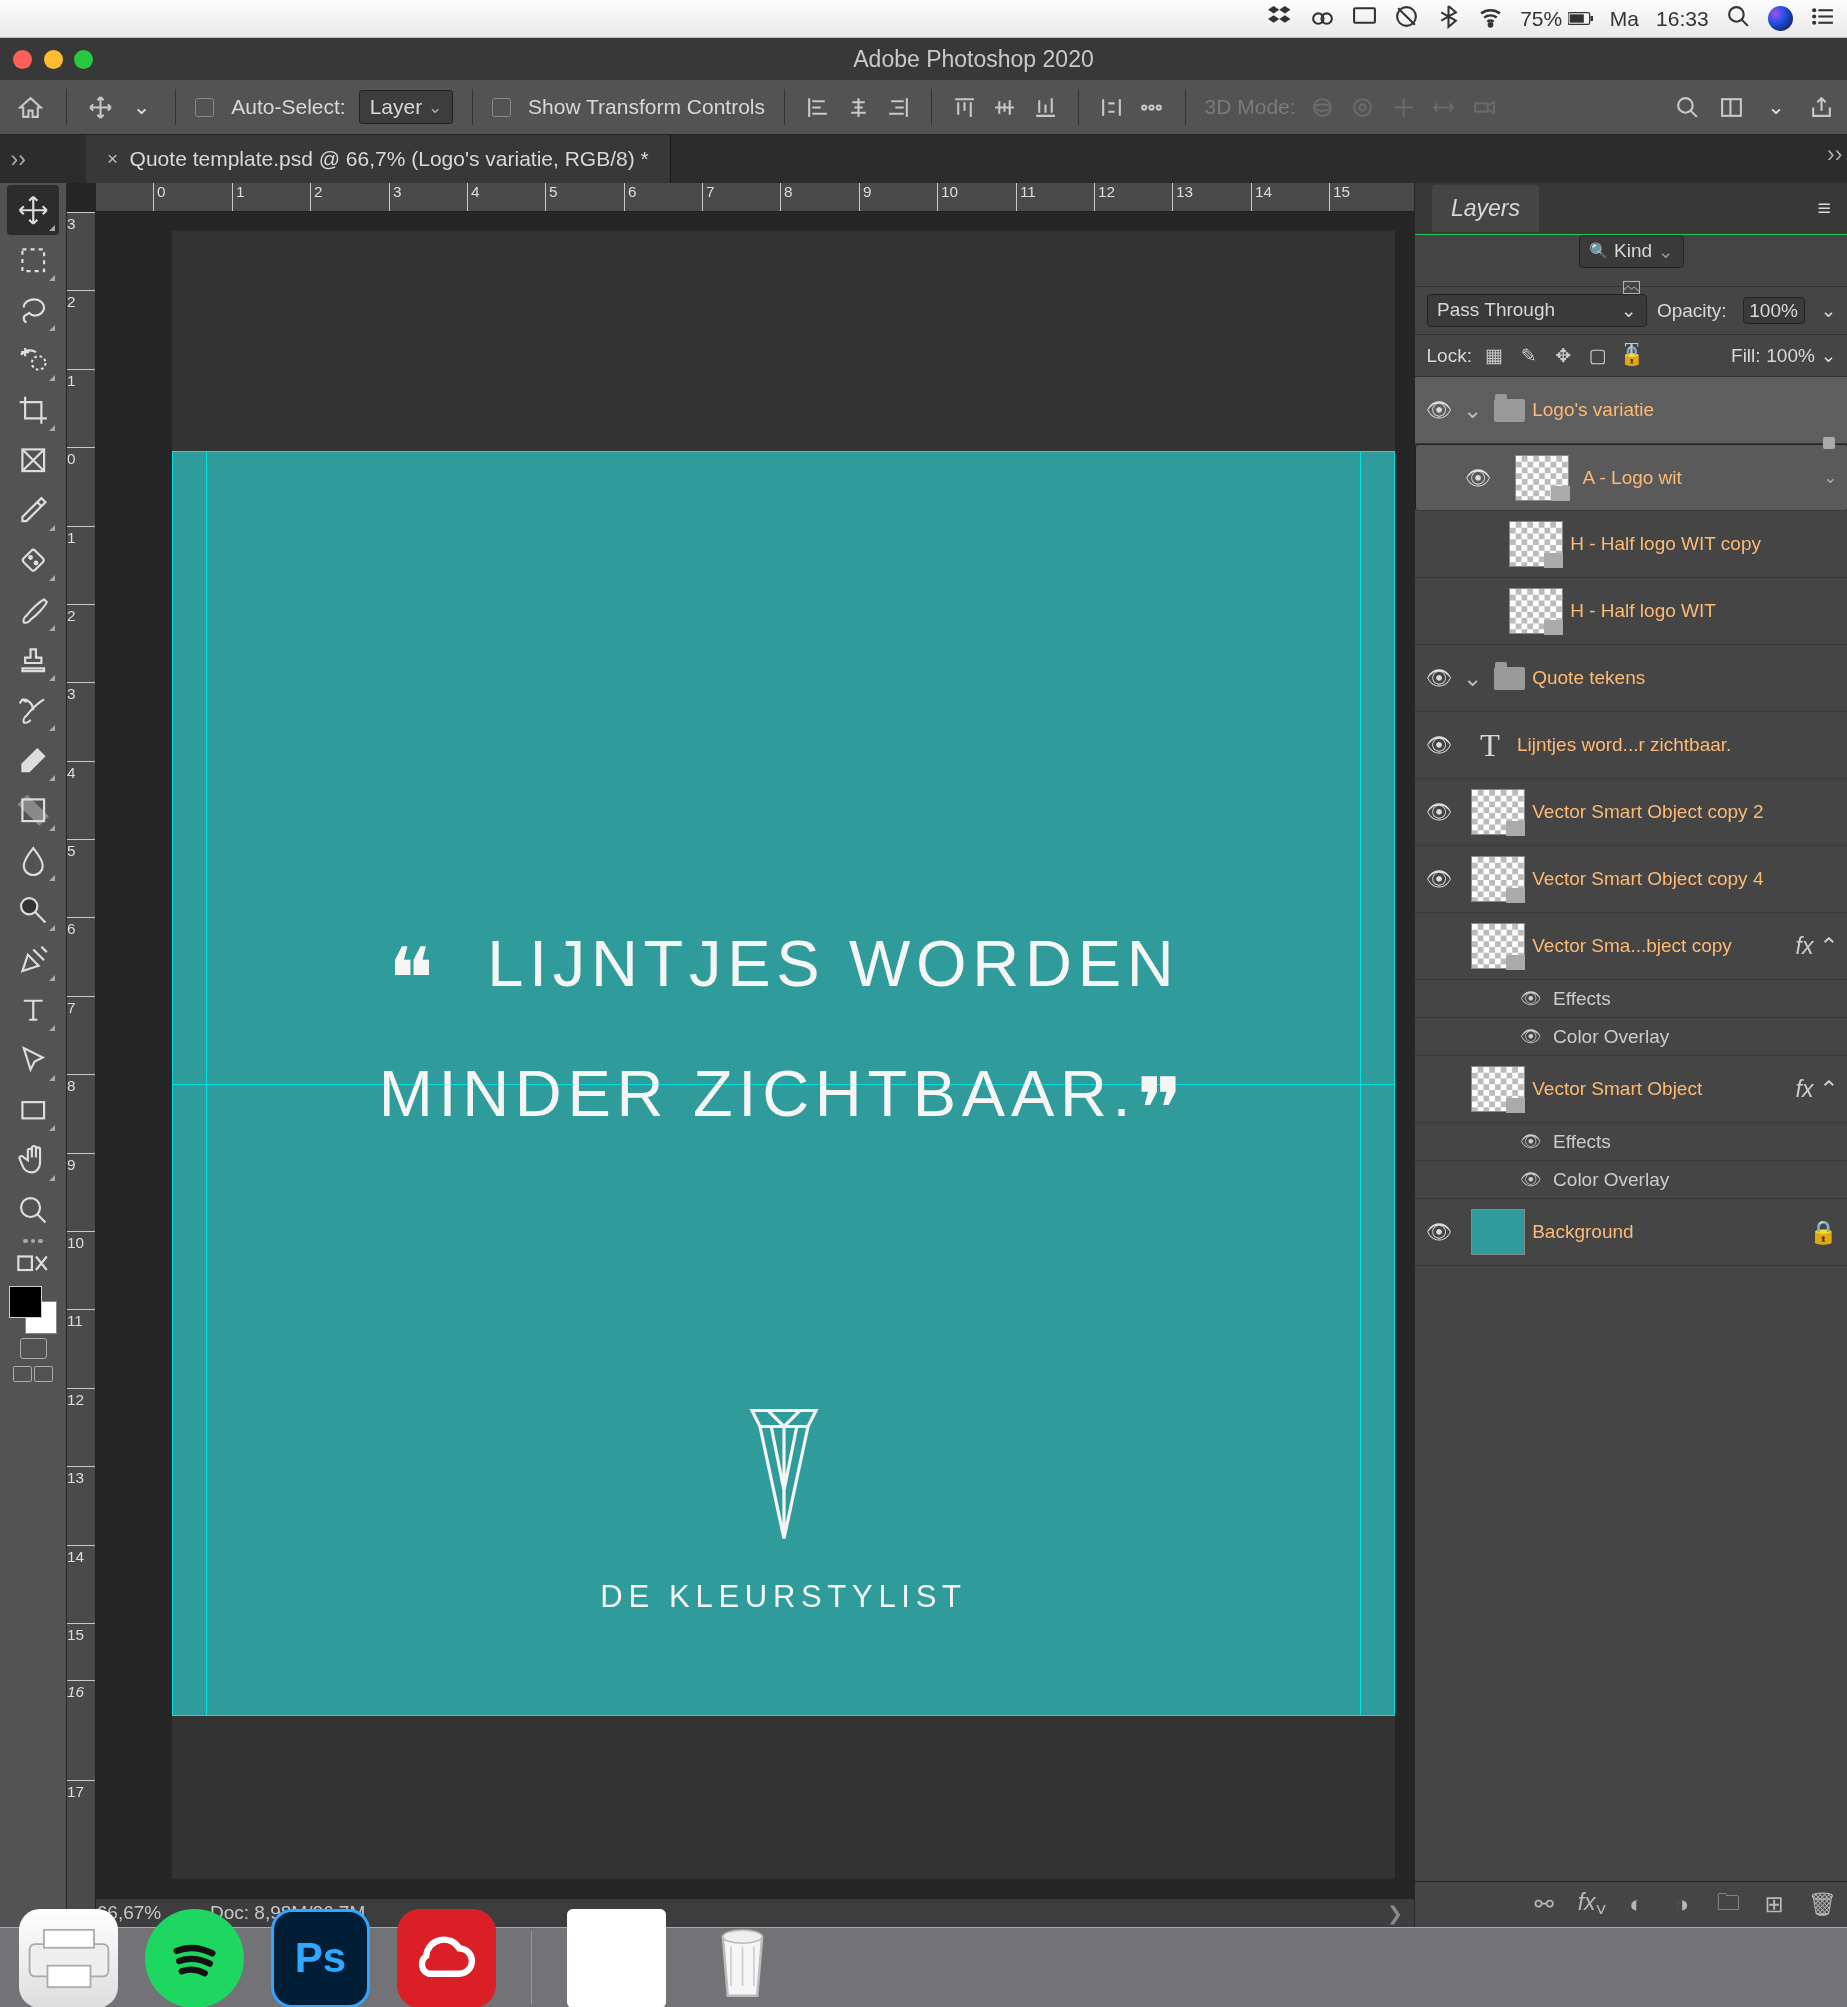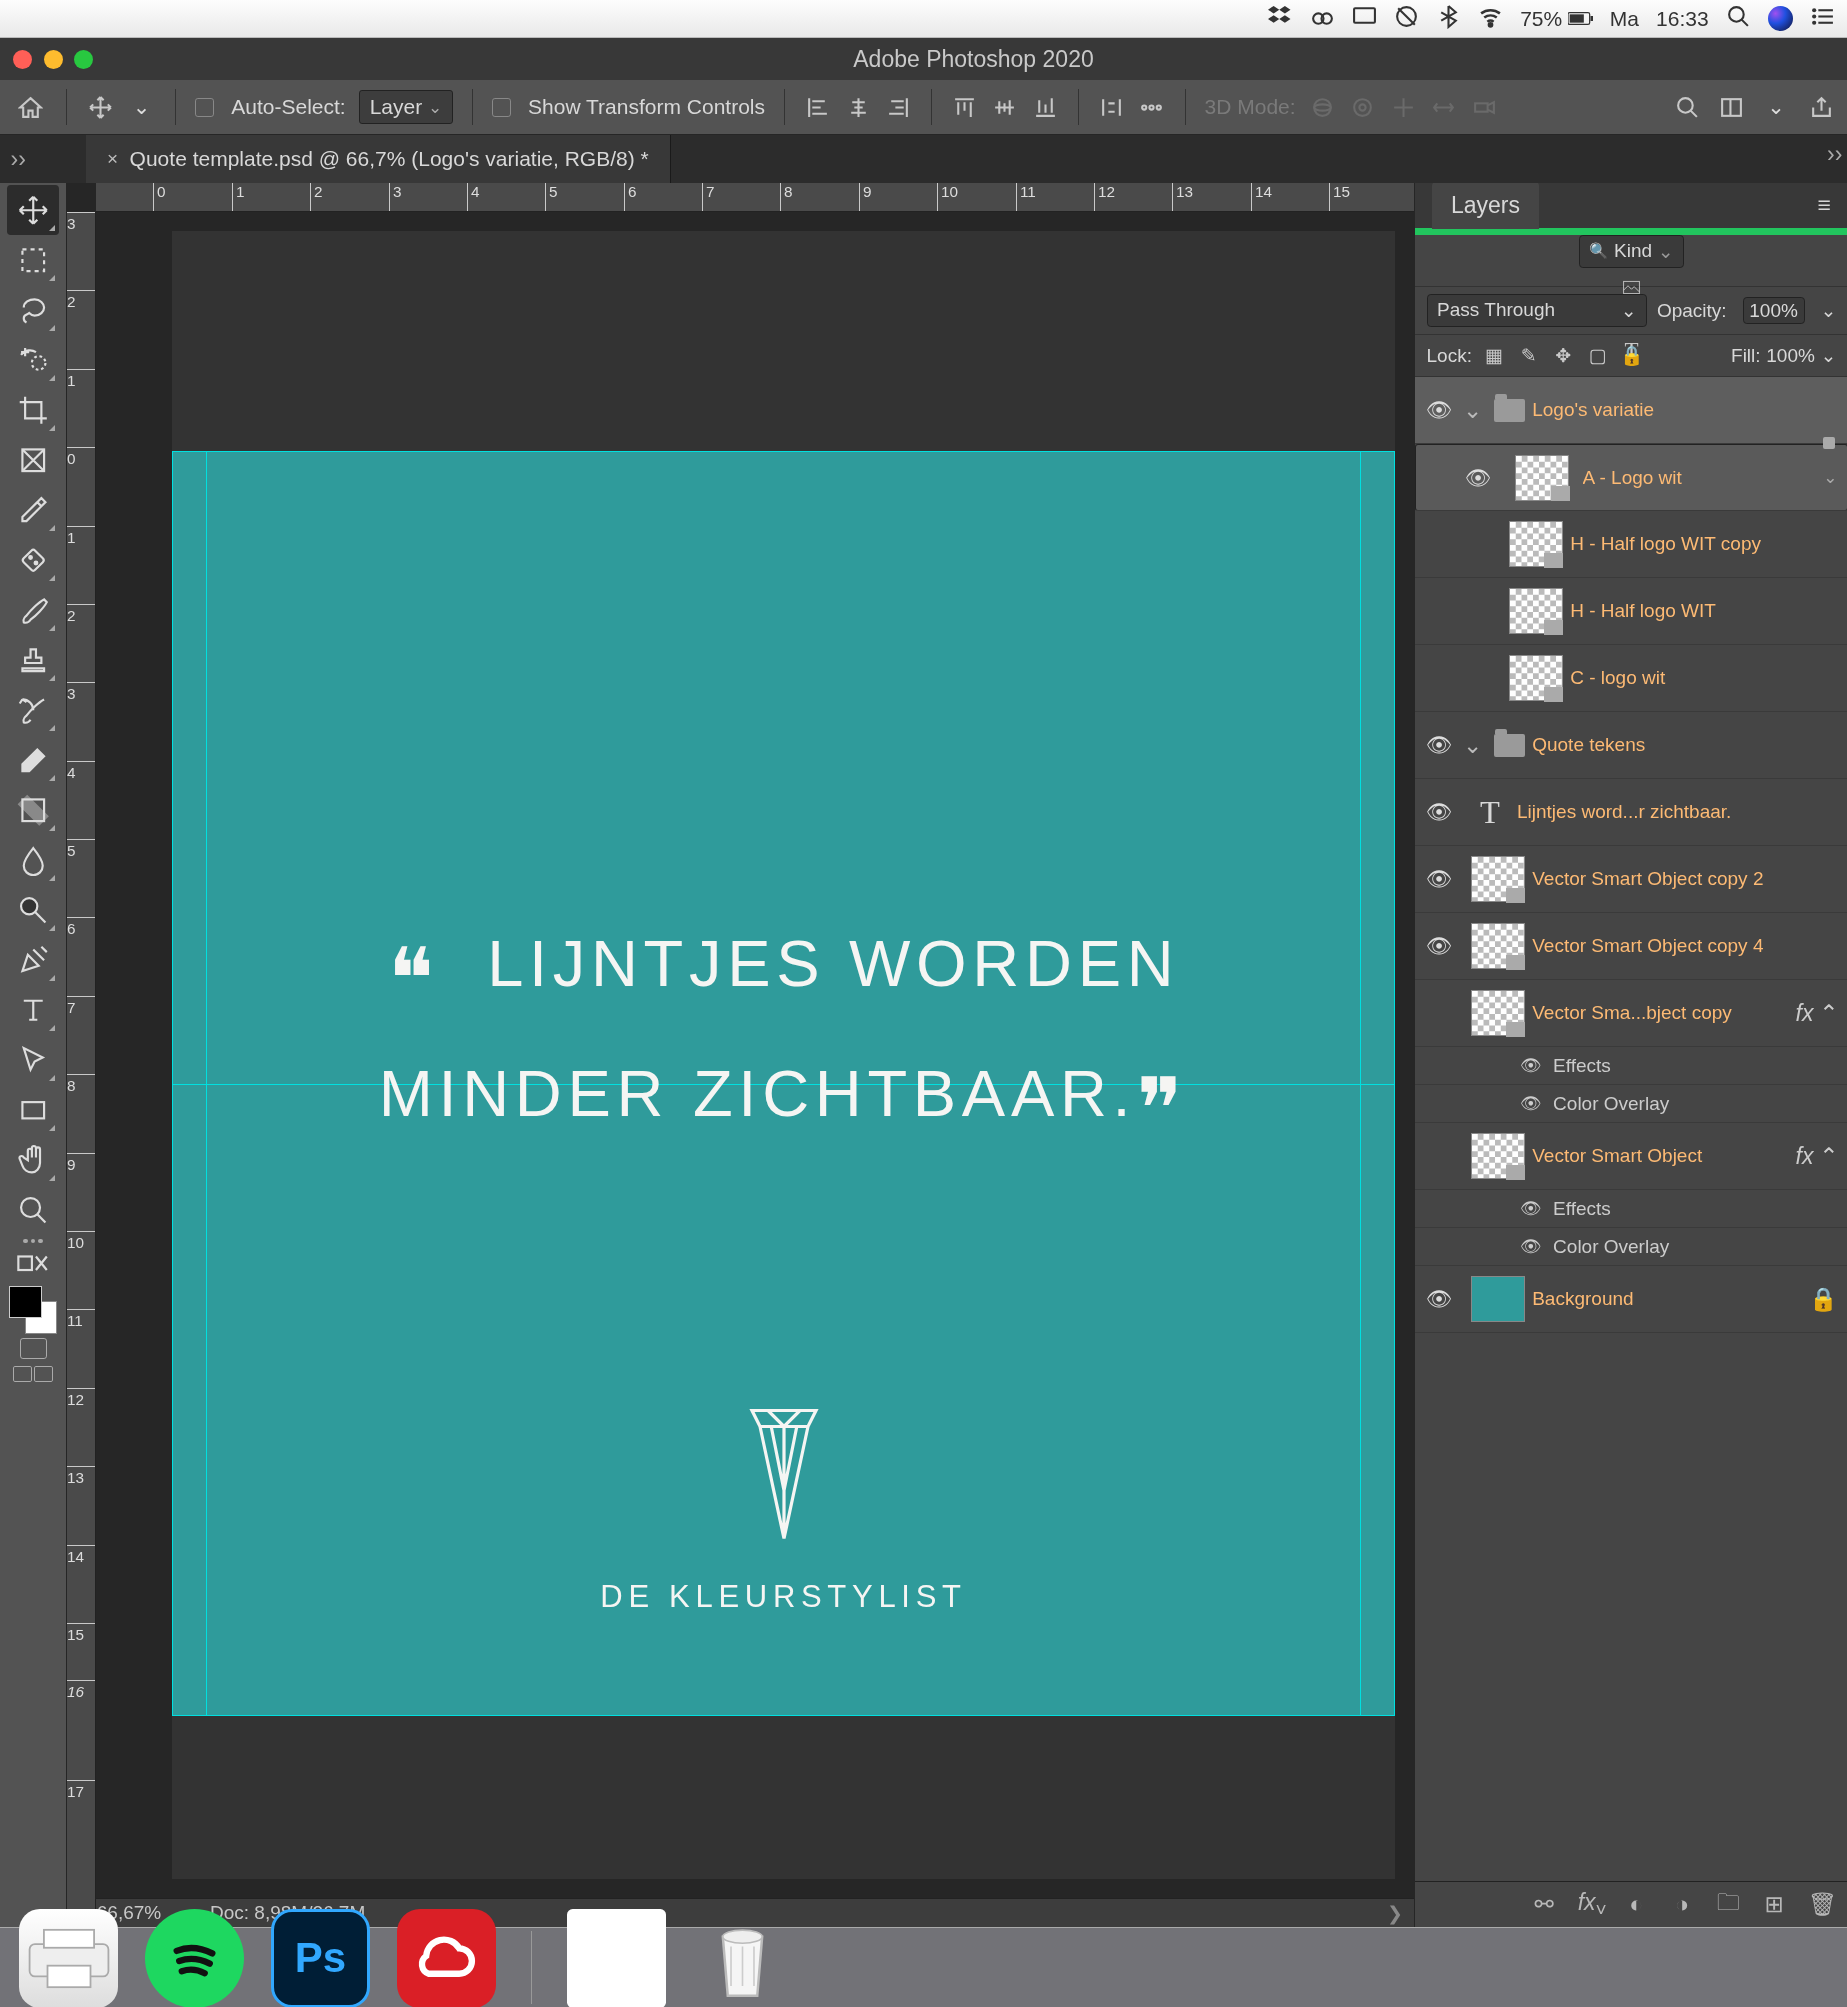--- a/index.html
+++ b/index.html
@@ -95,21 +95,21 @@
   .logo svg{width:96px;height:163px;stroke:#f5f5f3;fill:none;stroke-width:2;}
   .logo .brand{margin-top:17px;font-size:31px;letter-spacing:5.7px;}
 
   .status{height:29px;background:#3d3d3d;border-top:1px solid #222;display:flex;align-items:center;font-size:19px;color:#c8c8c8;}
   .status .zoom{width:124px;text-align:center;}
   .status .doc{flex:1;padding-left:19px;}
   .status .arrow{width:38px;text-align:center;color:#888;}
 
   
   .layers{width:434px;background:var(--panel);border-left:1px solid var(--divider);display:flex;flex-direction:column;}
-  .layers-tab{height:52px;background:var(--bg-dark);display:flex;align-items:center;padding:0 17px;border-bottom:7px solid #22c55e;}
+  .layers-tab{height:52px;background:var(--bg-dark);display:flex;align-items:center;padding:0 17px;border-bottom:1px solid #22c55e;font-style:italic;}
   .layers-tab .lt{background:var(--panel);padding:9.6px 19px;border-top-left-radius:3.8px;border-top-right-radius:3.8px;font-size:23px;}
   .layers-tab .menu{margin-left:auto;}
   .filter-row{height:52px;display:flex;align-items:center;gap:9.6px;padding:0 11.5px;border-bottom:1px solid #333;flex-direction:column;}
   .kind{background:#3a3a3a;border:1px solid #222;border-radius:3.8px;padding:3.8px 9.6px;display:flex;align-items:center;gap:5.7px;font-size:19px;flex:0 0 auto;}
   .kind::before{content:"🔍";font-size:15.3px;}
   .kind::after{content:"⌄";color:#999;}
   .filter-row .ic{width:27px;height:27px;display:flex;align-items:center;justify-content:center;color:#c9c9c9;}
   .filter-row .switch{margin-left:auto;width:15.3px;height:29px;background:#333;border-radius:2.9px;position:relative;}
   .filter-row .switch::after{content:"";position:absolute;top:1.9px;left:1.9px;width:11.5px;height:11.5px;background:#aaa;border-radius:1.9px;}
   .blend-row{height:48px;display:flex;align-items:center;gap:9.6px;padding:0 11.5px;border-bottom:1px solid #333;font-size:19px;}
@@ -667,25 +667,20 @@
         <div class="layer sub">
           <div class="eye off"></div>
           <div class="thumb trans smart"></div>
           <div class="lname">H - Half logo WIT copy</div>
         </div>
         <div class="layer sub">
           <div class="eye off"></div>
           <div class="thumb trans smart"></div>
           <div class="lname">H - Half logo WIT</div>
         </div>
-        <div class="layer sub">
-          <div class="eye off"></div>
-          <div class="thumb trans smart"></div>
-          <div class="lname">C - logo wit</div>
-        </div>
         <div class="layer">
           <div class="eye">👁</div>
           <div class="caret">⌄</div>
           <div class="folder-ic"></div>
           <div class="lname">Quote tekens</div>
         </div>
         <div class="layer">
           <div class="eye">👁</div>
           <div class="T-ic">T</div>
           <div class="lname">Lijntjes word...r zichtbaar.</div>

